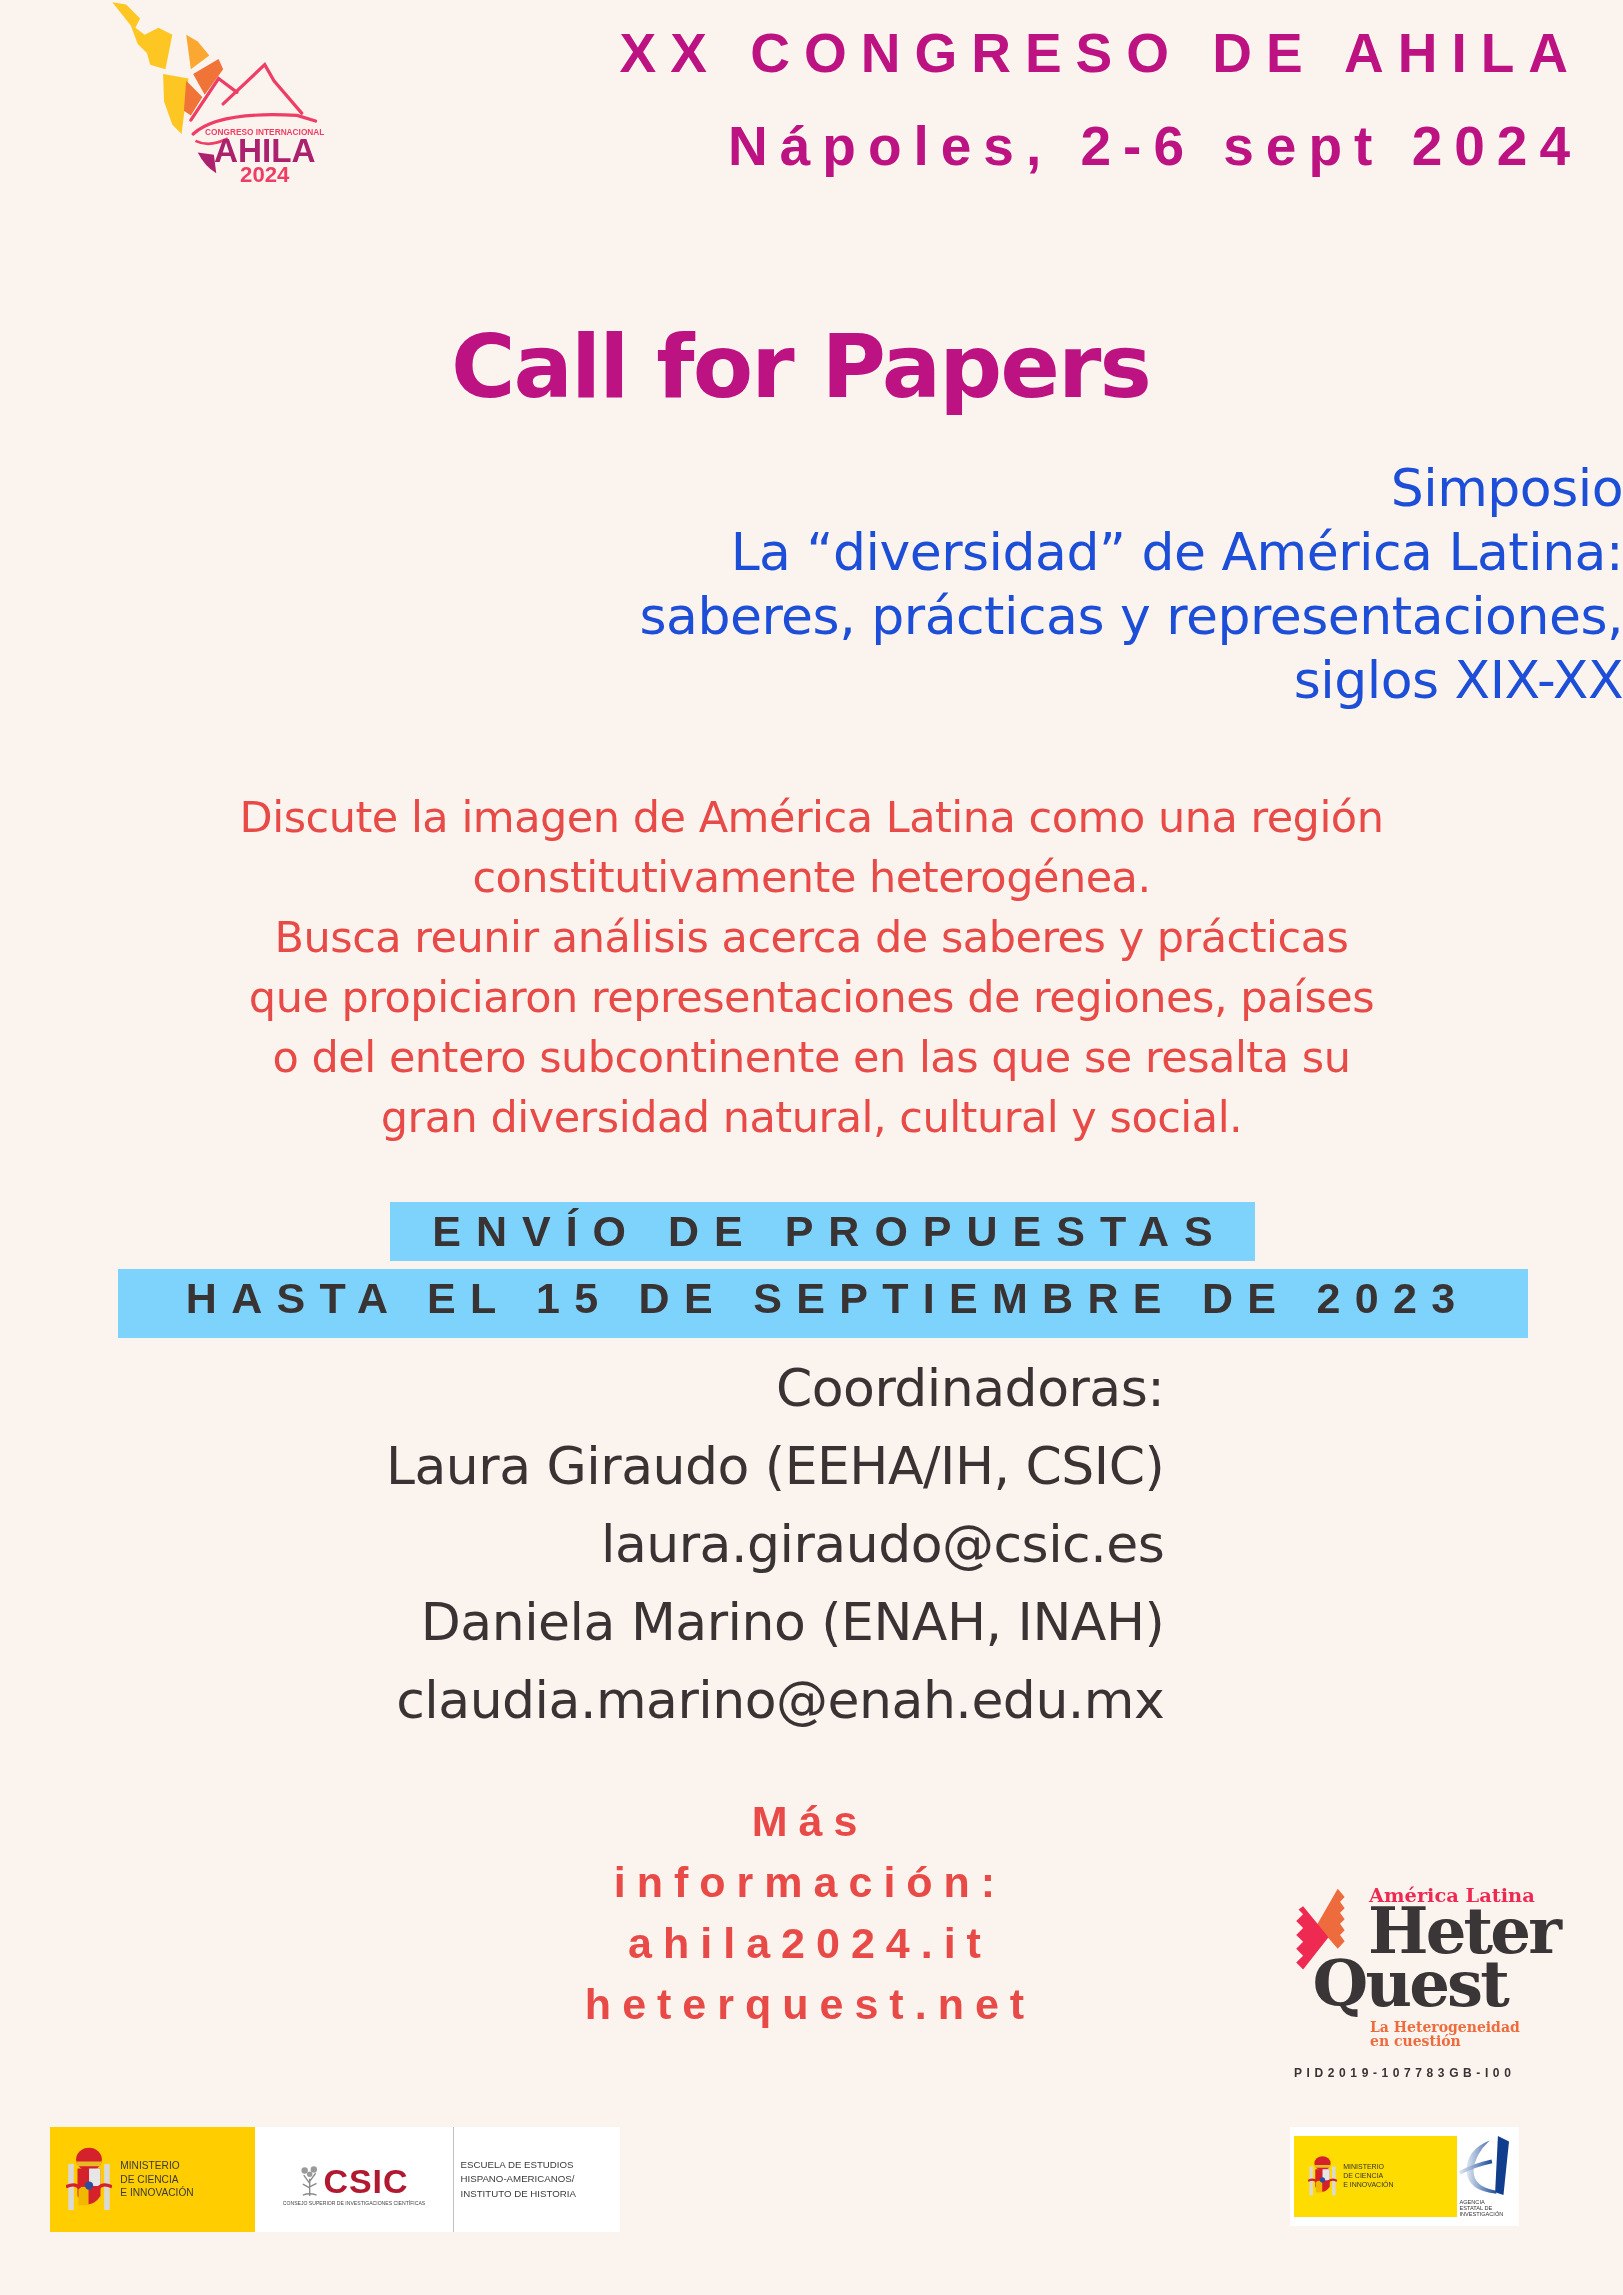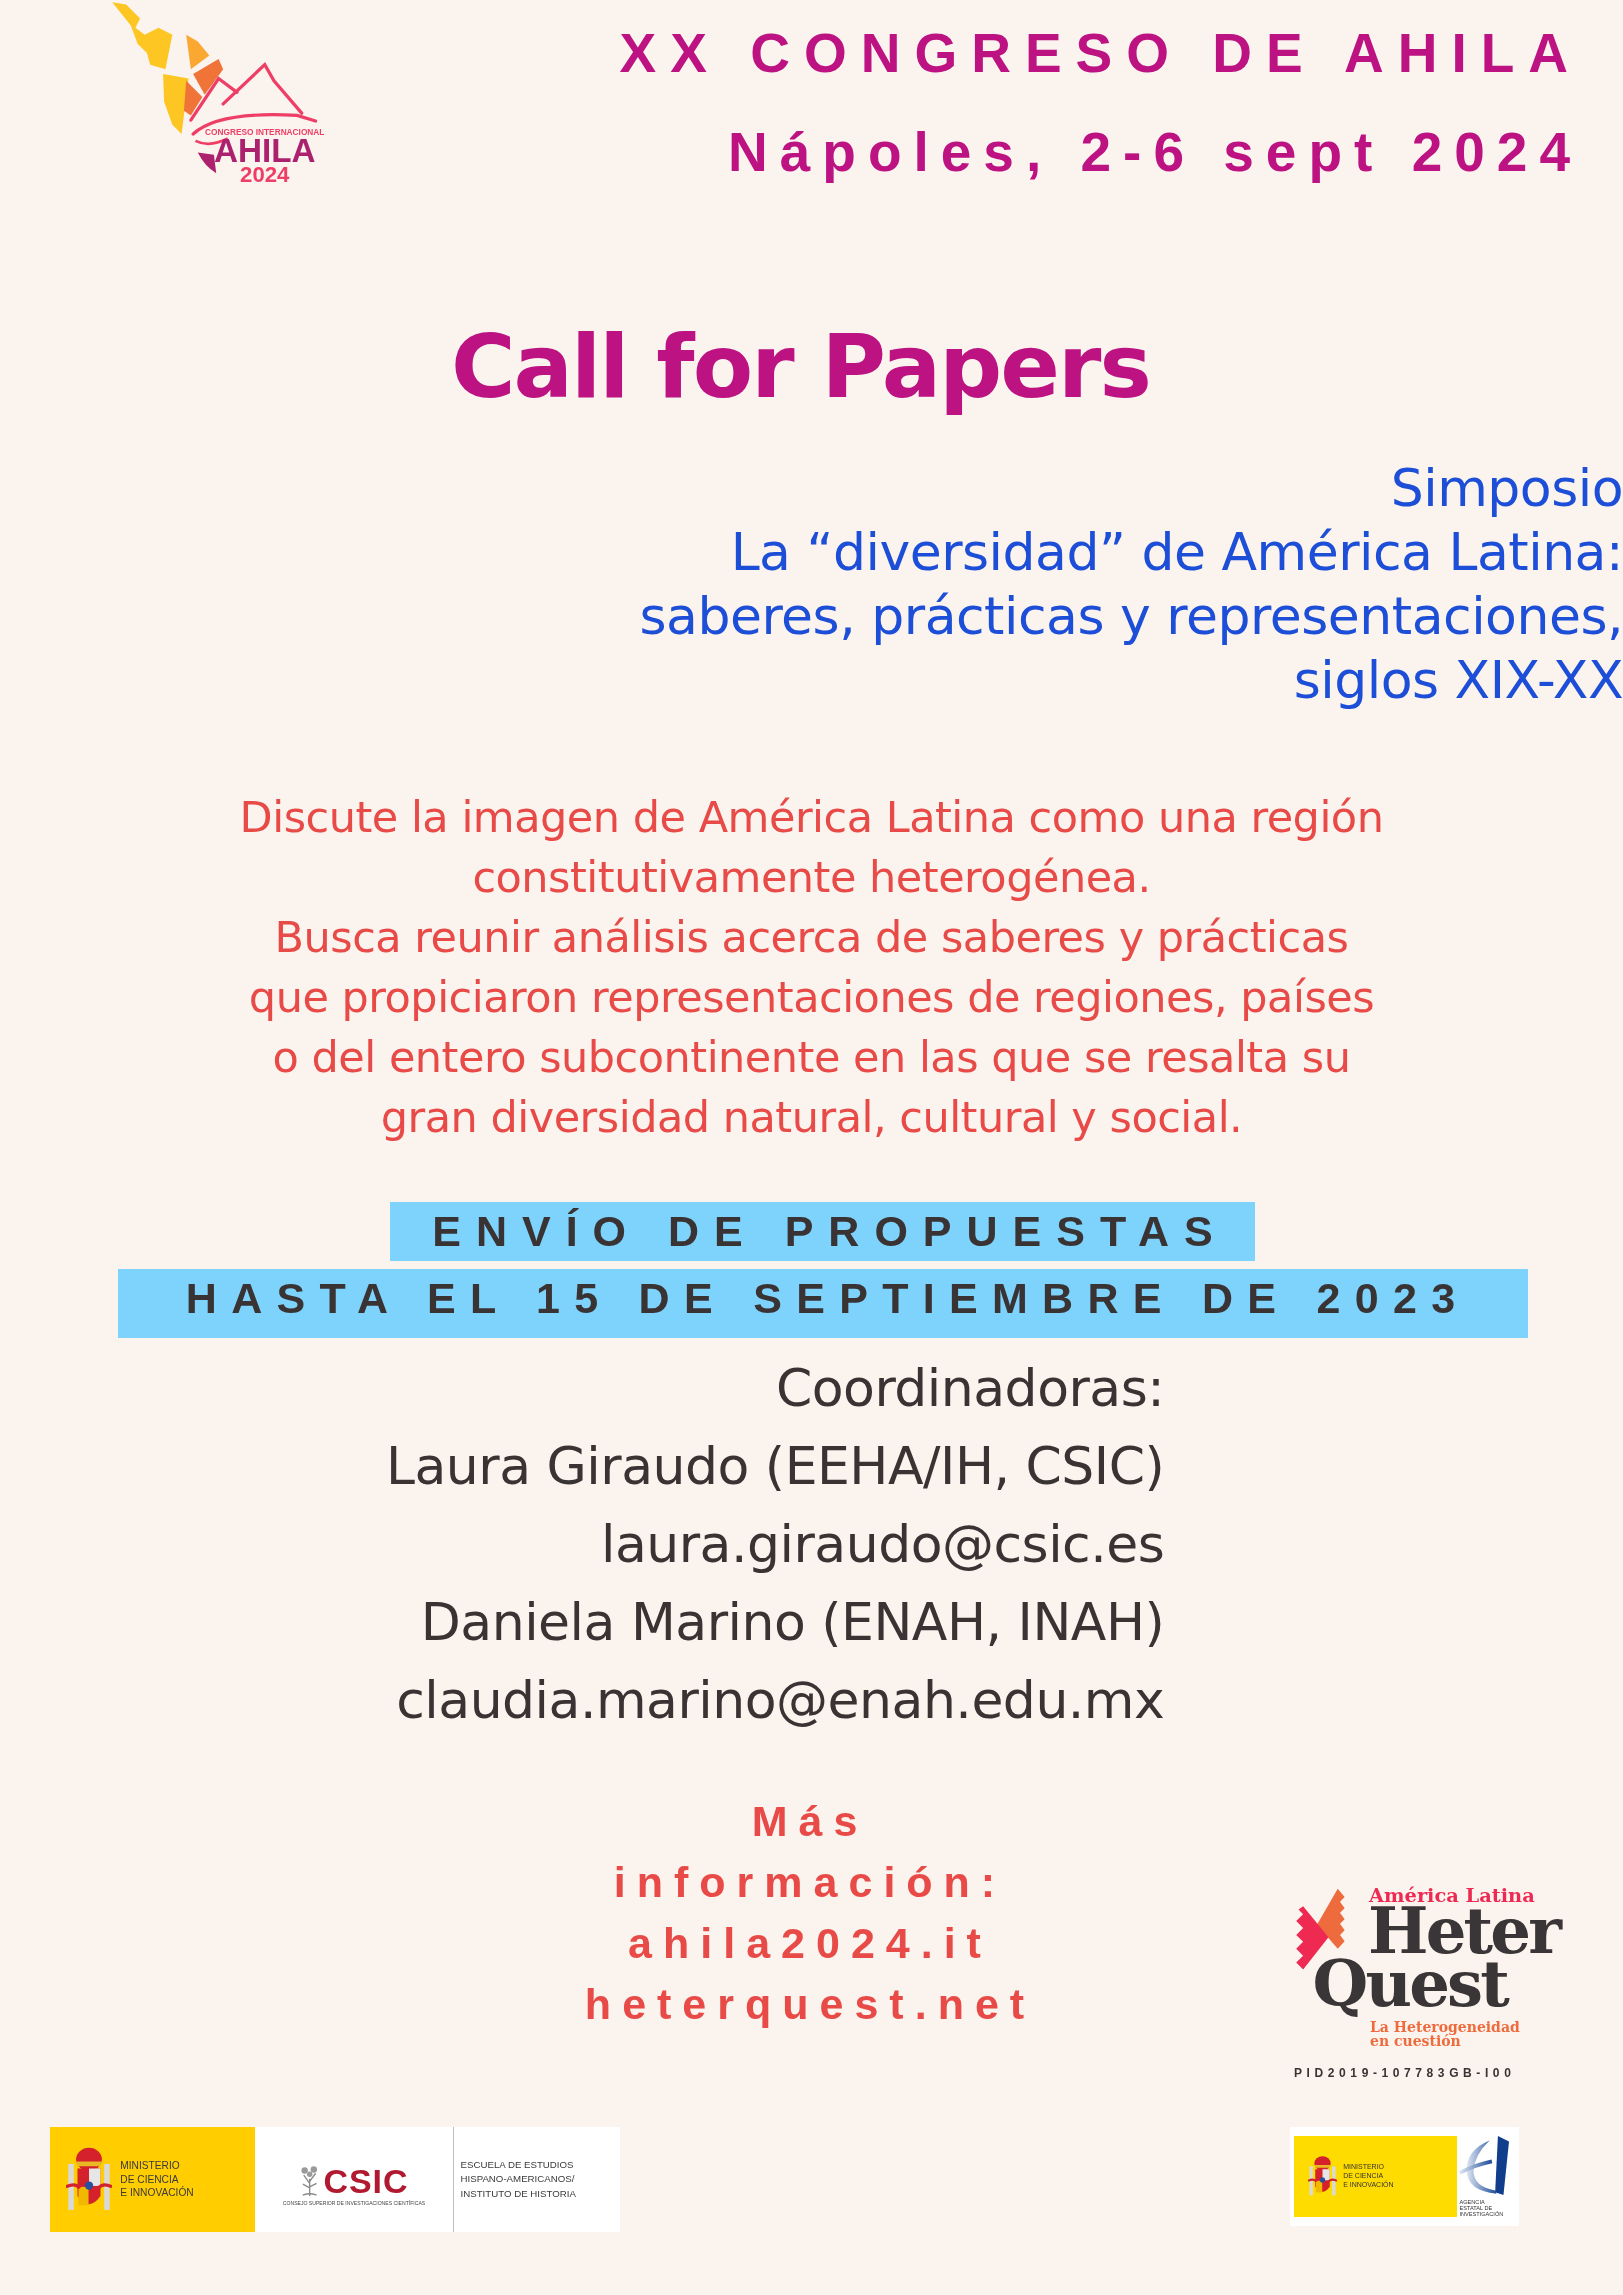--- a/index.html
+++ b/index.html
@@ -37,21 +37,21 @@
       font-size: 55px;
       letter-spacing: 14px;
       line-height: 69px;
       display: block;
     }
     .header-title .line2 {
       font-size: 55px;
       letter-spacing: 12px;
       line-height: 69px;
       display: block;
-      margin-top: 30px;
+      margin-top: 24px;
     }
 
     
     .cfp-title {
       position: absolute;
       left: 0;
       top: 315px;
       width: 1601px;
       text-align: center;
       color: #bc1282;

